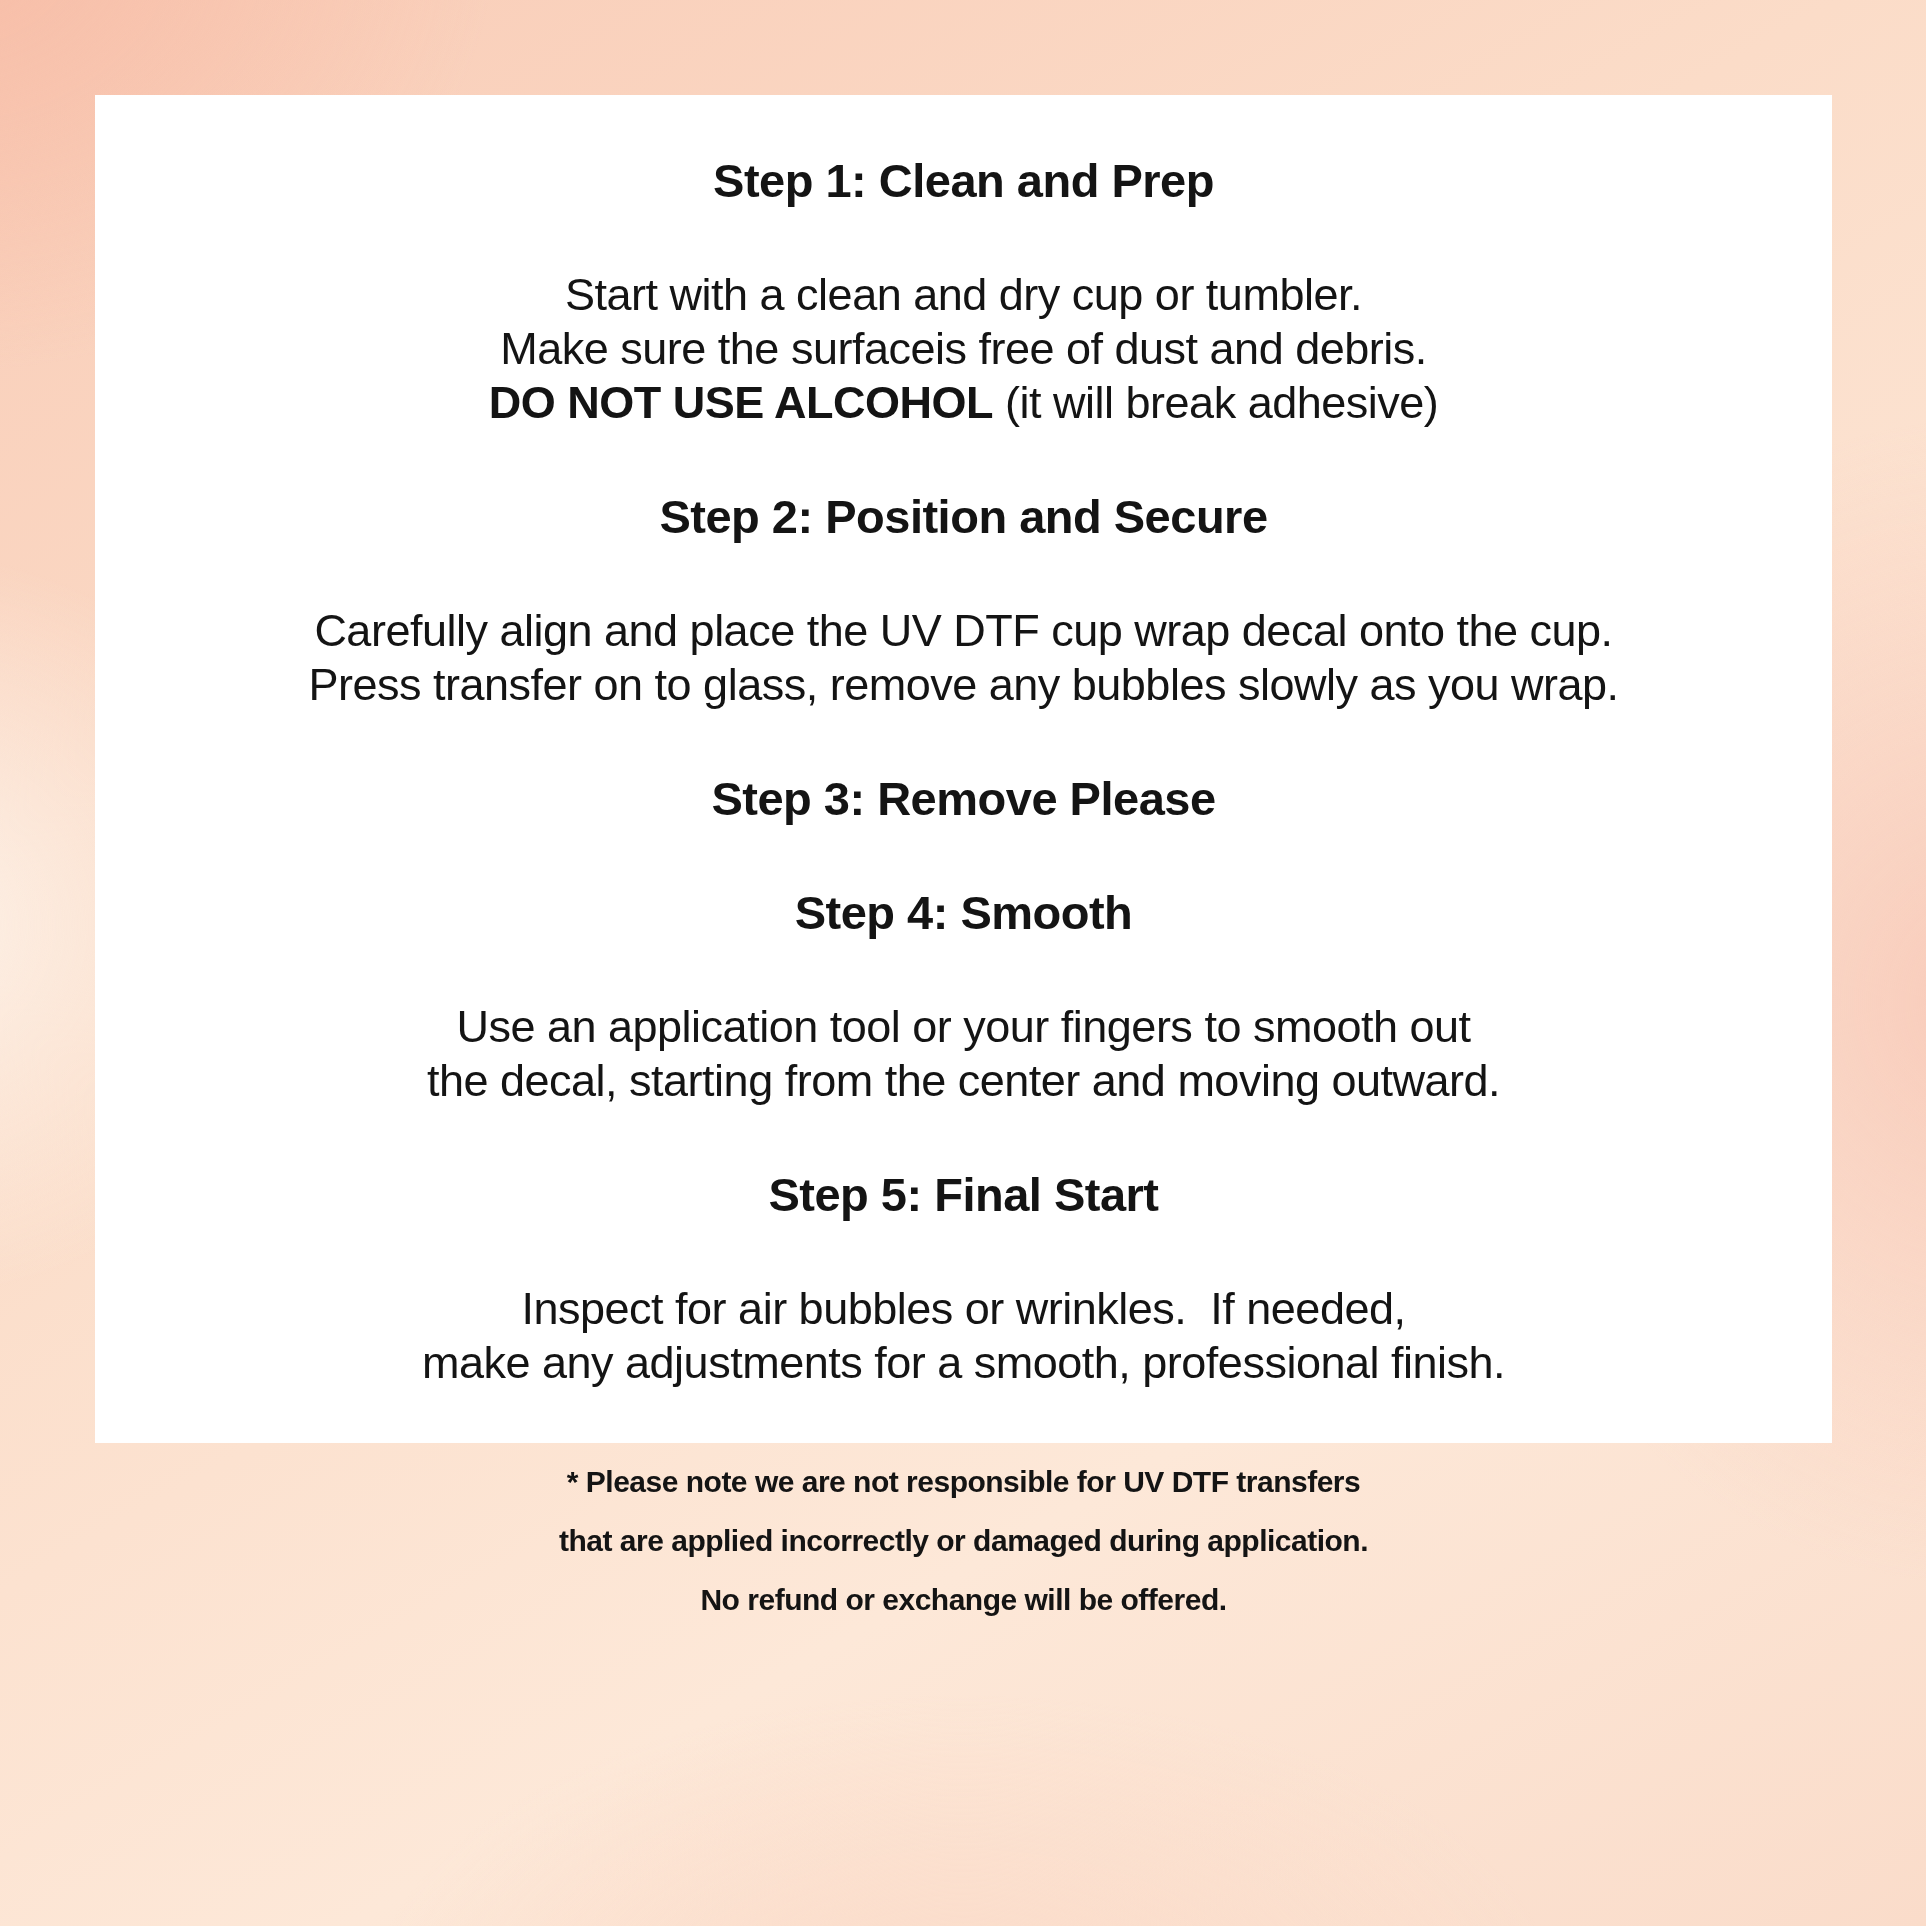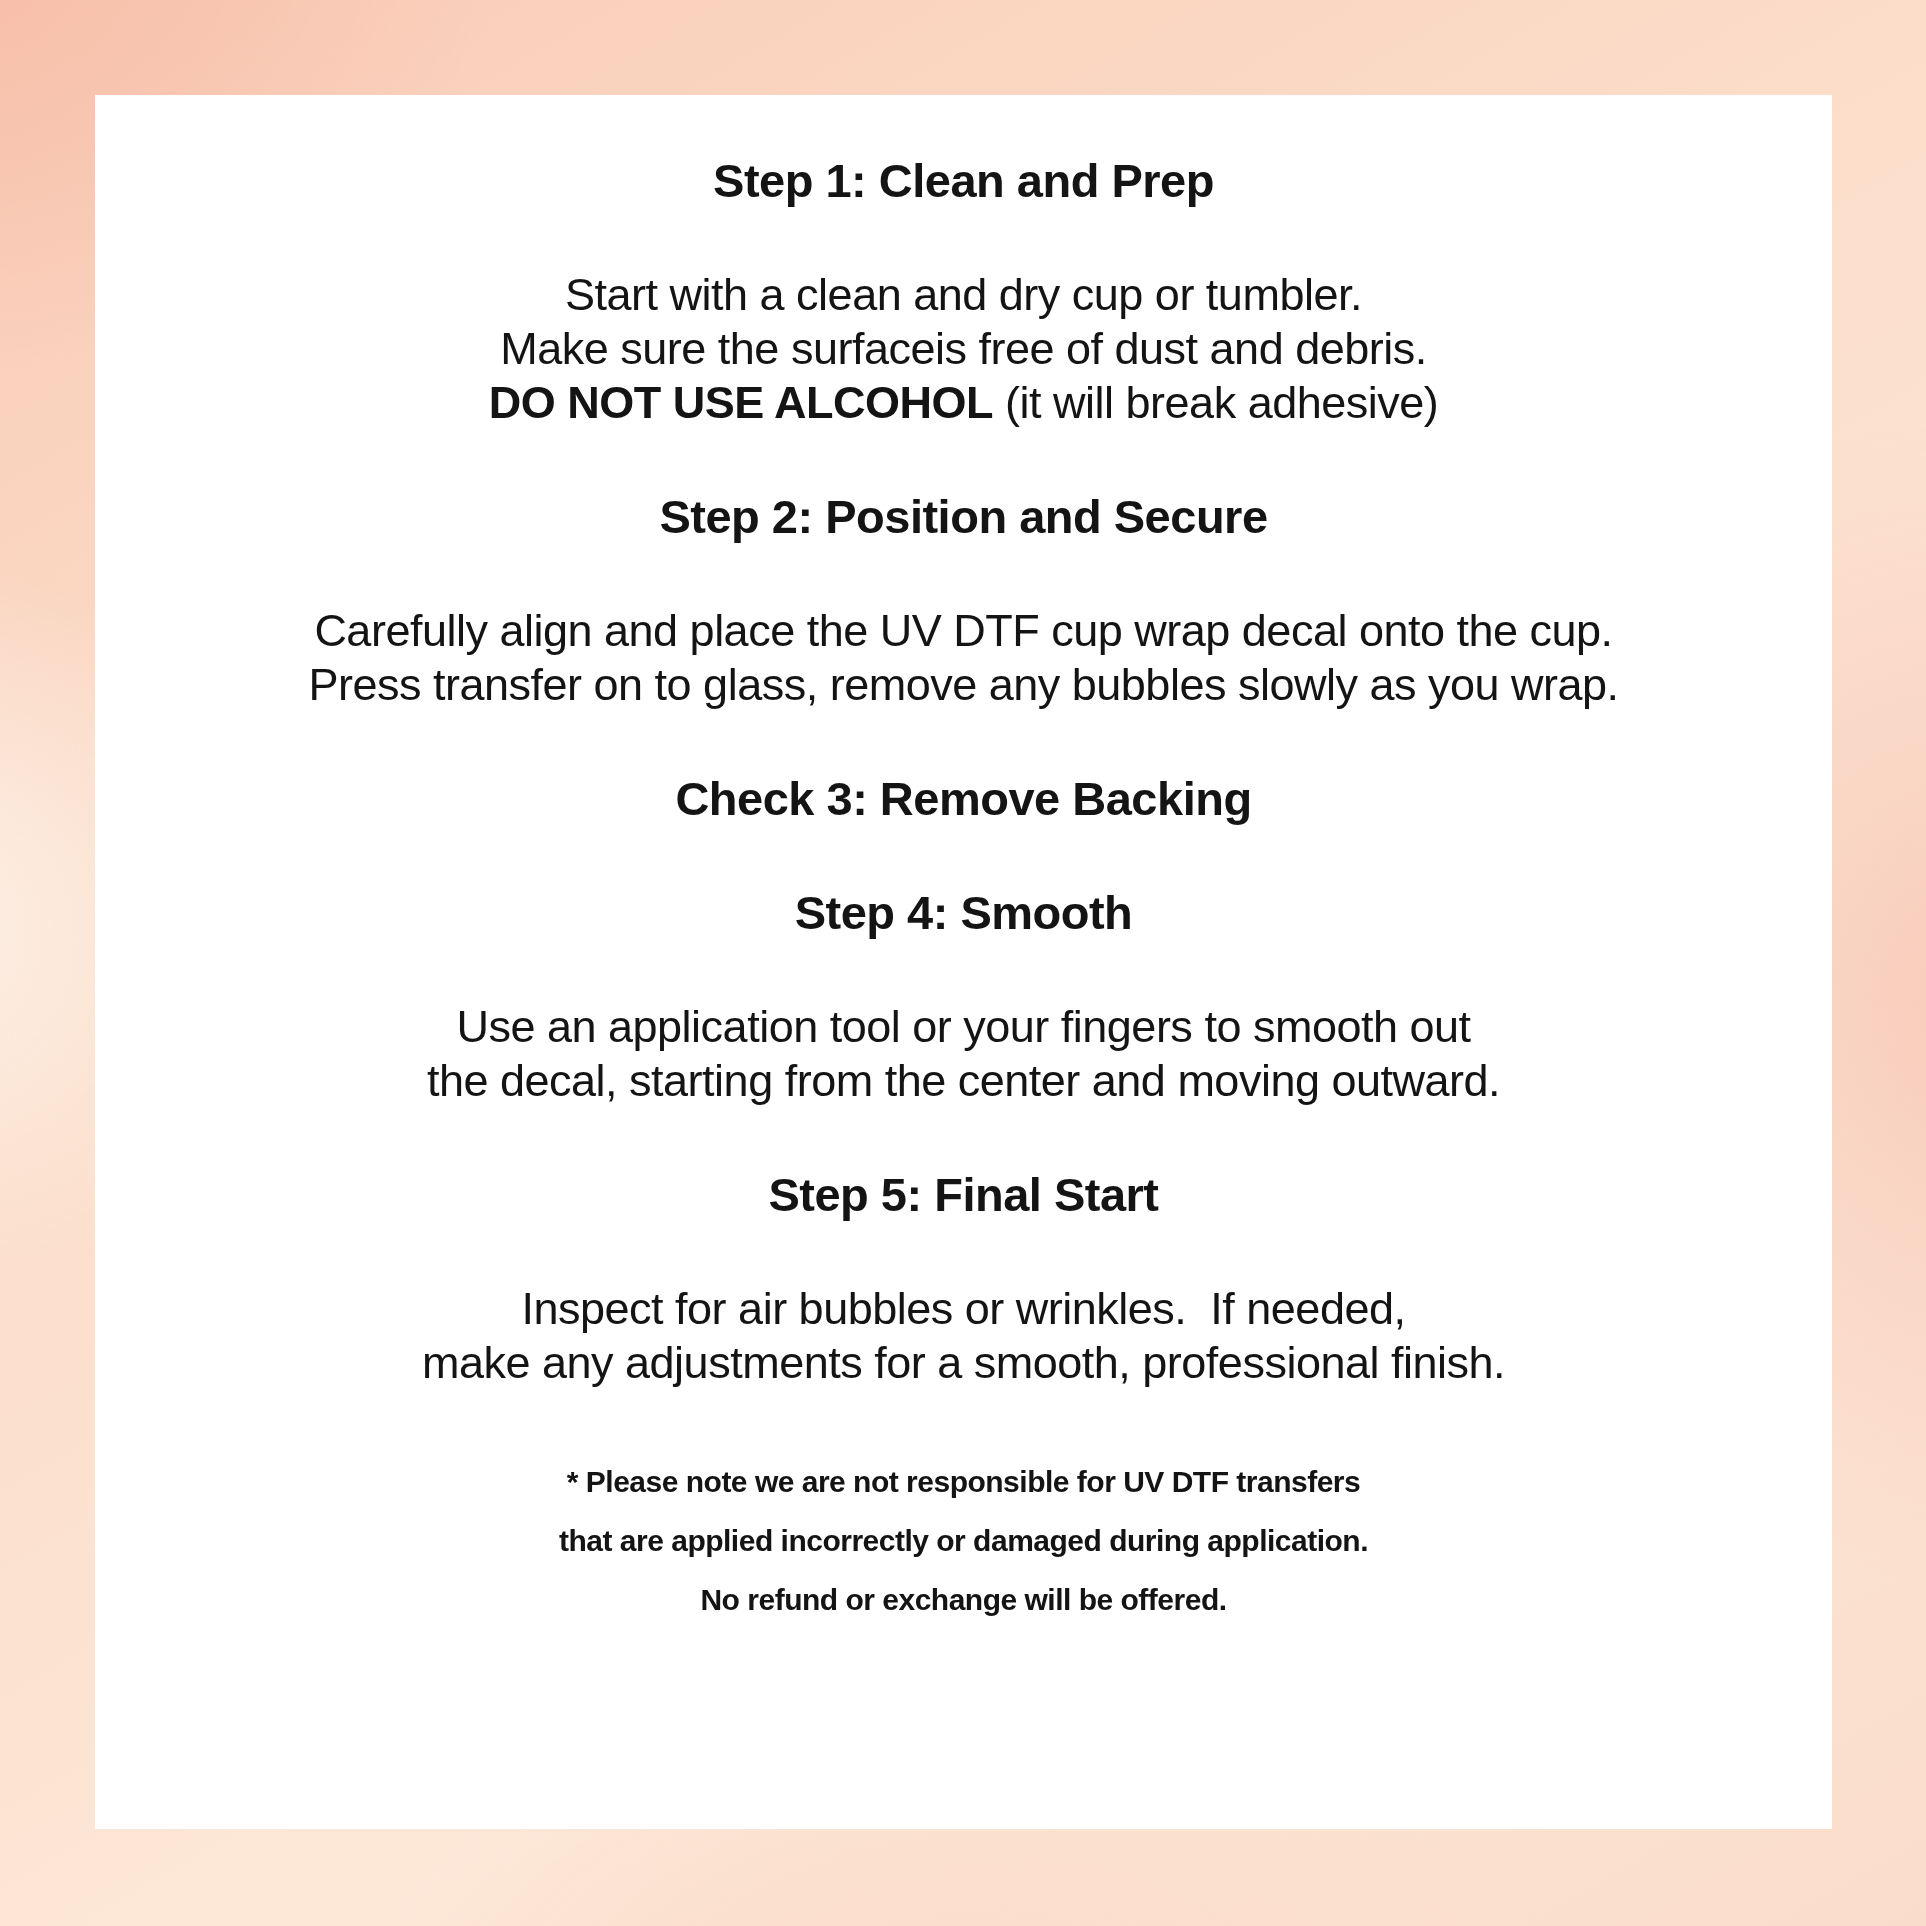--- a/index.html
+++ b/index.html
@@ -16,21 +16,21 @@
       radial-gradient(842px 941px at 103% 52%, #f8cbba 0%, rgba(248,203,186,0) 62%),
       radial-gradient(990px 515px at 50% 104%, #fbdcca 0%, rgba(251,220,202,0) 60%),
       linear-gradient(150deg, #f9ccb7 0%, #fbdcc8 35%, #fde8d8 70%, #fadcca 100%);
     overflow: hidden;
   }
   .card {
     position: absolute;
     left: 95px;
     top: 95px;
     width: 1737px;
-    height: 1734px;
+    height: 1348px;
     background: #ffffff;
     box-sizing: border-box;
     padding-top: 59px;
     text-align: center;
     color: #141414;
   }
   .heading {
     font-size: 47px;
     font-weight: bold;
     line-height: 54px;
@@ -63,21 +63,21 @@
 
   <section>
     <h2 class="heading">Step 2: Position and Secure</h2>
     <p class="para">
       <span class="line"><b></b><span>Carefully align and place the UV DTF cup wrap decal onto the cup.</span></span>
       <span class="line"><b></b><span>Press transfer on to glass, remove any bubbles slowly as you wrap.</span></span>
     </p>
   </section>
 
   <section>
-    <h2 class="heading">Check 3: Remove Backing</h2>
+    <h2 class="heading">Step 3: Remove Please</h2>
   </section>
 
   <section>
     <h2 class="heading">Step 4: Smooth</h2>
     <p class="para">
       <span class="line"><b></b><span>Use an application tool or your fingers to smooth out</span></span>
       <span class="line"><b></b><span>the decal, starting from the center and moving outward.</span></span>
     </p>
   </section>
 

